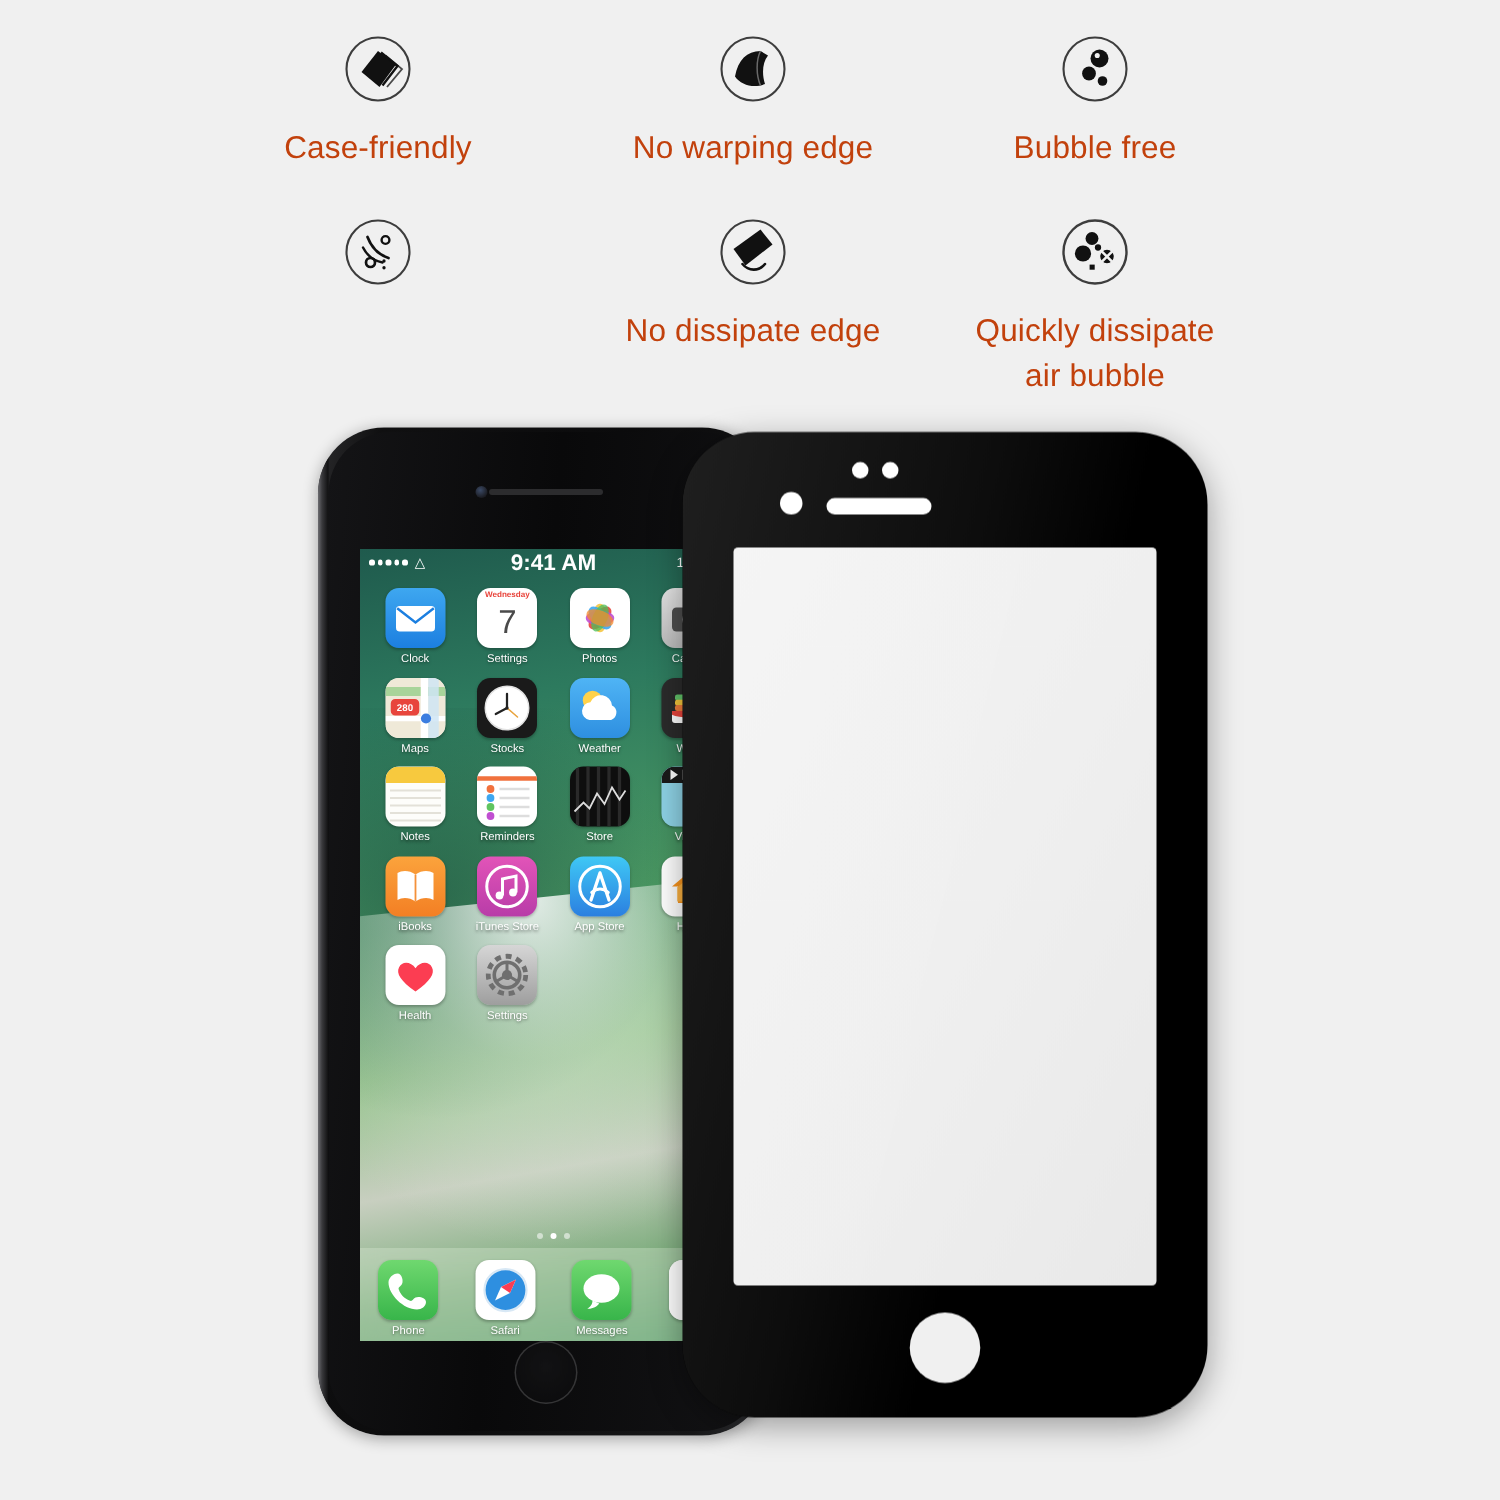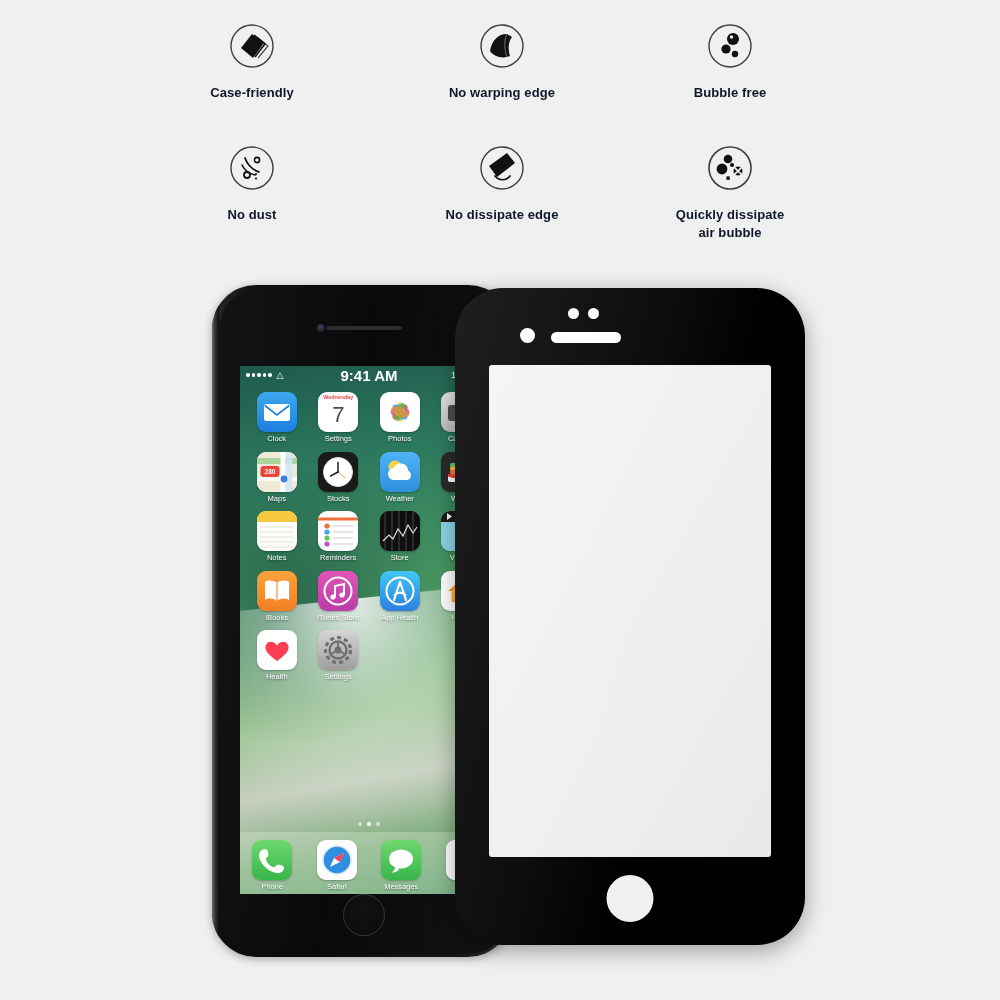--- a/index.html
+++ b/index.html
@@ -14,21 +14,21 @@
   .features{
     position:absolute; left:0; top:0; width:1000px; height:290px;
   }
   .feat{ position:absolute; width:300px; text-align:center; }
   .feat .ring{
     width:56px; height:56px; margin:0 auto 10px auto;
     position:relative;
   }
   .feat .ring svg{ display:block; width:56px; height:56px; }
   .feat .lbl{
-    font-size:13px; color:#0f172a; font-weight:700; line-height:1.42;
+    font-size:21px; color:#c2410c; font-weight:400; line-height:1.42;
     letter-spacing:.1px;
   }
 
   
   .c1{ left:102px; }
   .c2{ left:352px; }
   .c3{ left:580px; }
   .r1{ top:18px; }
   .r2{ top:140px; }
 
@@ -211,21 +211,20 @@
         <svg viewBox="0 0 56 56">
           <circle cx="28" cy="28" r="21" fill="none" stroke="#3d3d3d" stroke-width="1.4"></circle>
           <path d="M21 18 C24 26 29 30 35 32" fill="none" stroke="#111" stroke-width="1.8" stroke-linecap="round"></path>
           <path d="M18 25 C21 31 26 34 31 35" fill="none" stroke="#111" stroke-width="1.6" stroke-linecap="round"></path>
           <circle cx="33" cy="20" r="2.6" fill="none" stroke="#111" stroke-width="1.6"></circle>
           <circle cx="23" cy="35" r="3" fill="none" stroke="#111" stroke-width="1.8"></circle>
           <circle cx="32" cy="34" r="1.1" fill="#111"></circle>
           <circle cx="32" cy="38.5" r="1.1" fill="#111"></circle>
         </svg>
       </div>
-      <div class="lbl">No dust</div>
     </div>
 
     <div class="feat c2 r2">
       <div class="ring">
         <svg viewBox="0 0 56 56">
           <circle cx="28" cy="28" r="21" fill="none" stroke="#3d3d3d" stroke-width="1.4"></circle>
           <path d="M15 26 L33 13 L41 23 L23 37 Z" fill="#111"></path>
           <path d="M21 36 C25 41 32 41 36 36" fill="none" stroke="#111" stroke-width="1.7" stroke-linecap="round"></path>
         </svg>
       </div>
@@ -470,21 +469,21 @@
           </div>
 
           <div class="app">
             <div class="ic" style="background:linear-gradient(180deg,#3fc8f5,#2b7fe0);">
               <svg viewBox="0 0 40 40" style="width:100%;height:100%">
                 <circle cx="20" cy="20" r="13.5" fill="none" stroke="#fff" stroke-width="2"></circle>
                 <path d="M20 11 L14 29 M20 11 L26 29" fill="none" stroke="#fff" stroke-width="2.2" stroke-linecap="round"></path>
                 <path d="M14.5 24 C18 21 22 21 25.5 24" fill="none" stroke="#fff" stroke-width="2" stroke-linecap="round"></path>
               </svg>
             </div>
-            <div class="nm">App Health</div>
+            <div class="nm">App Store</div>
           </div>
 
           <div class="app">
             <div class="ic" style="background:#fff;">
               <svg viewBox="0 0 40 40" style="width:100%;height:100%">
                 <path d="M20 9 L33 20 H29 V31 H11 V20 H7 Z" fill="#f7941e"></path>
                 <path d="M20 13 L29.5 20.5 V30 H10.5 V20.5 Z" fill="#fbb040"></path>
               </svg>
             </div>
             <div class="nm">Home</div>

